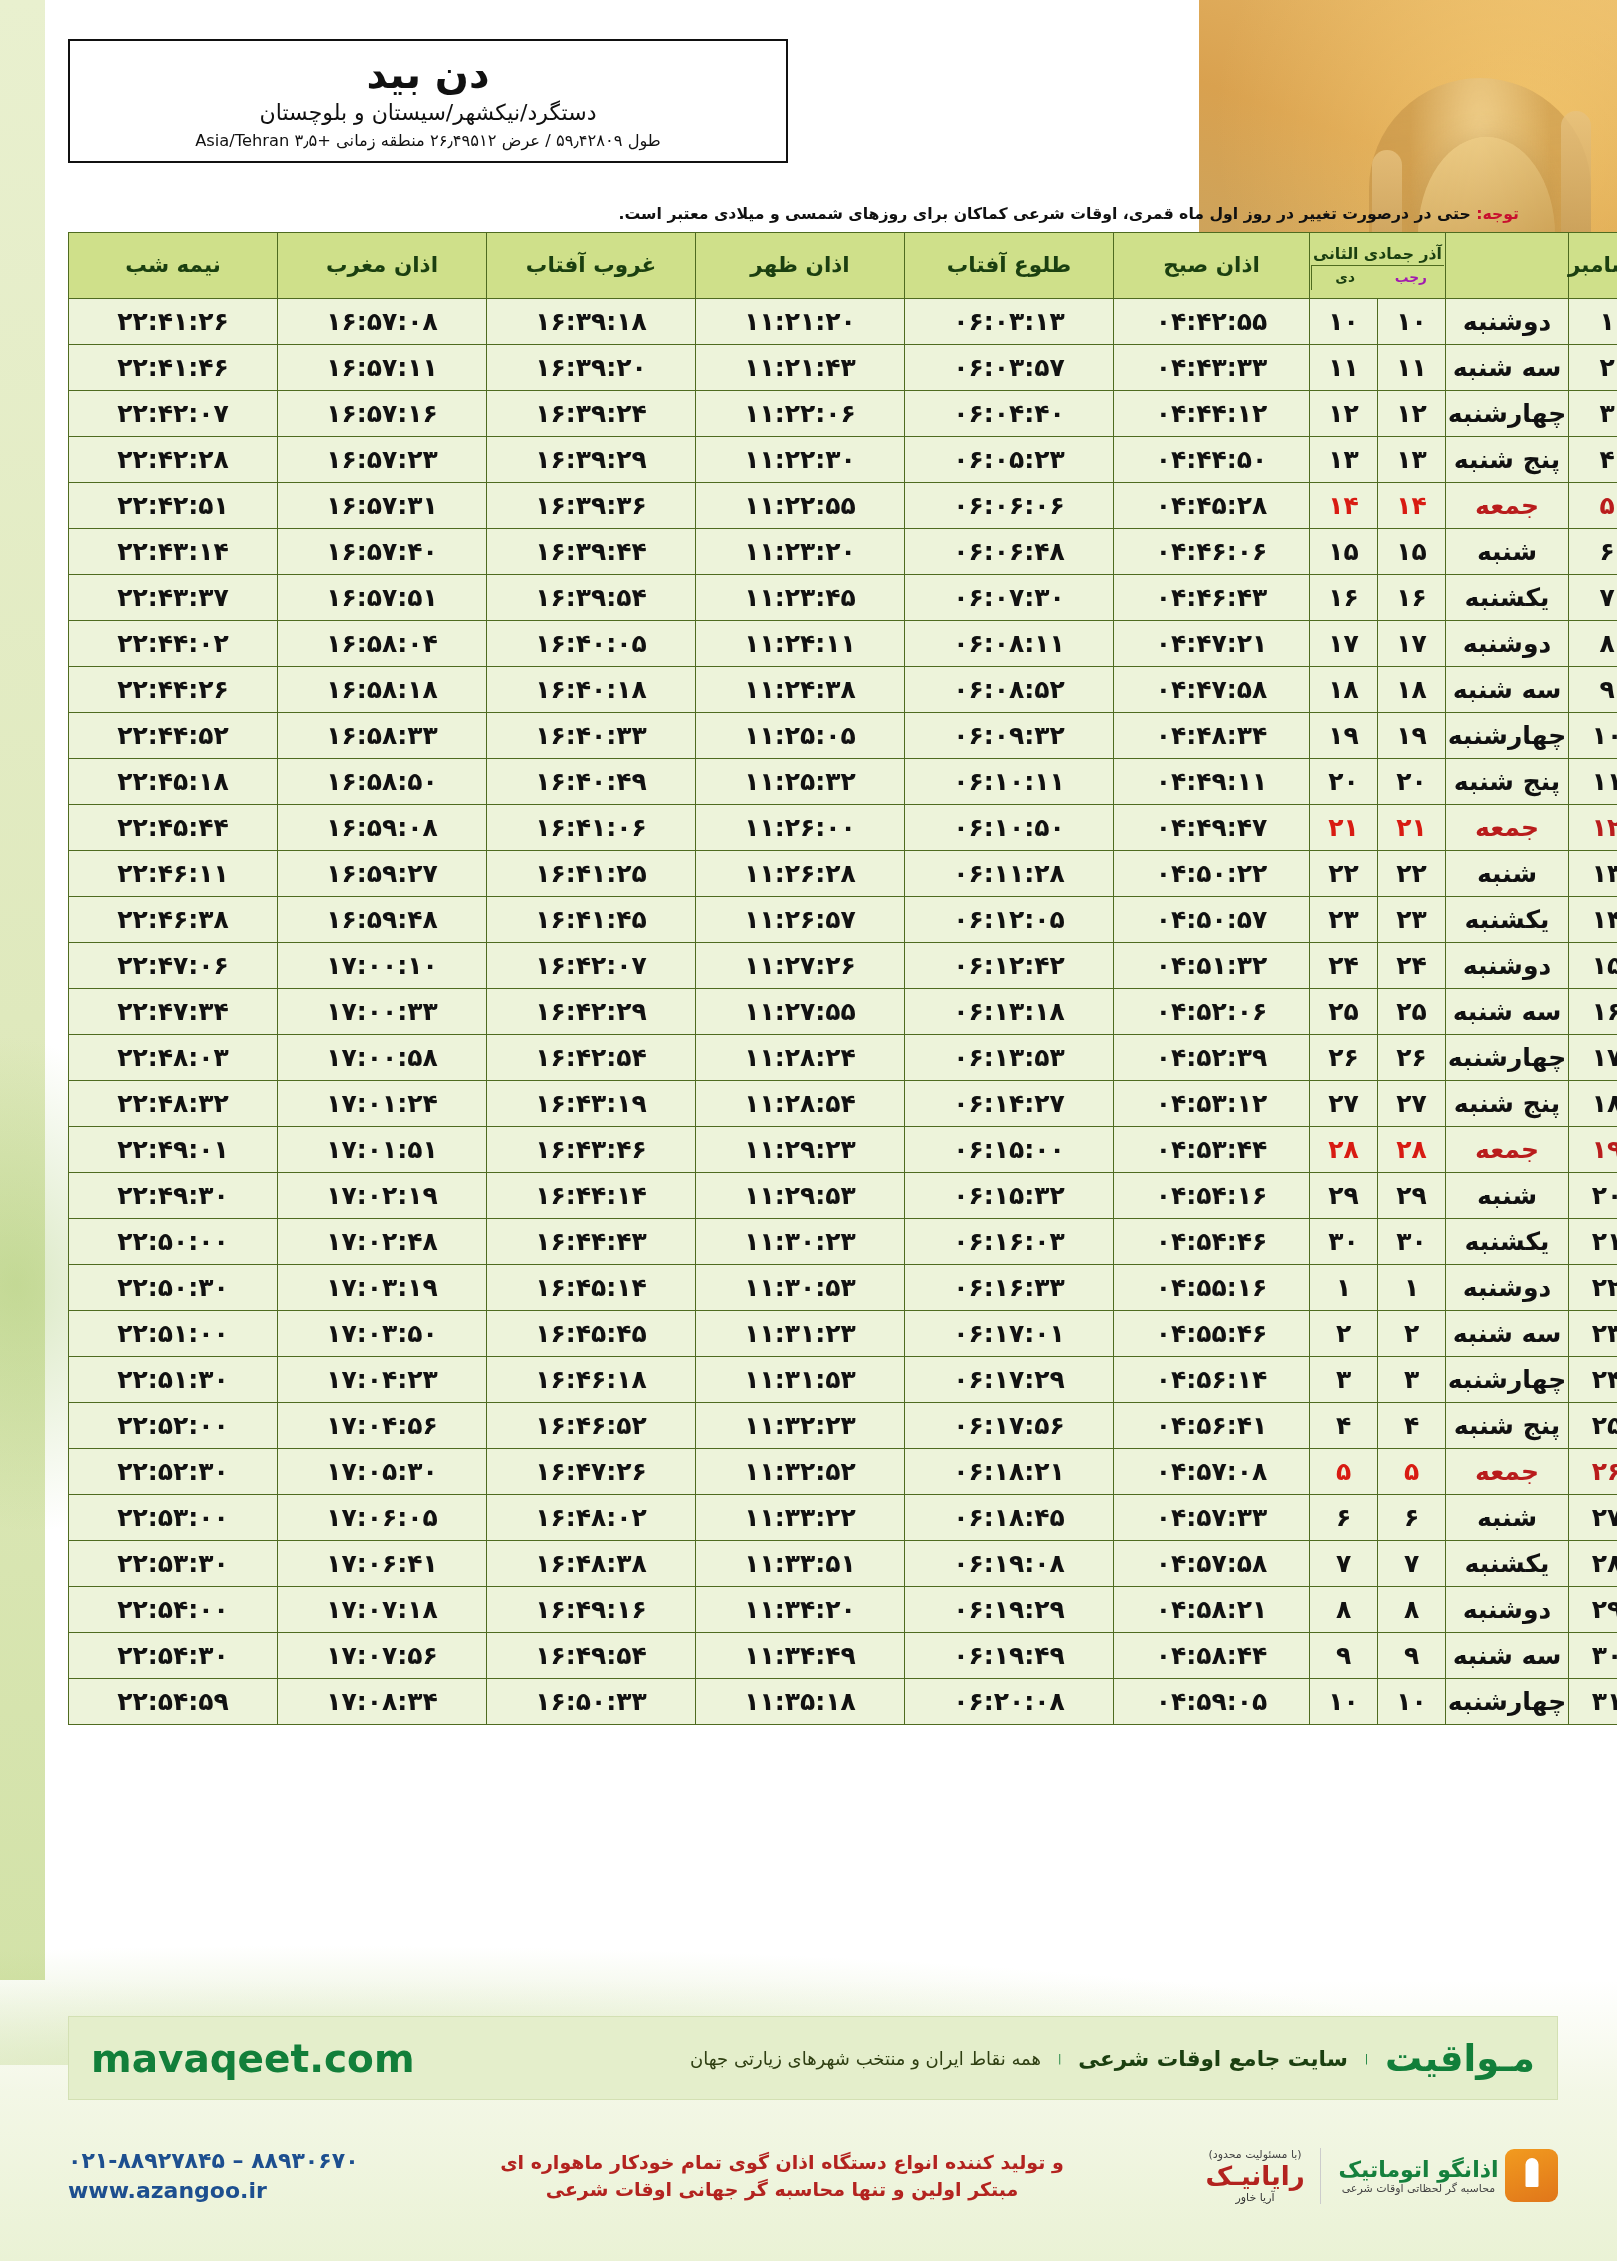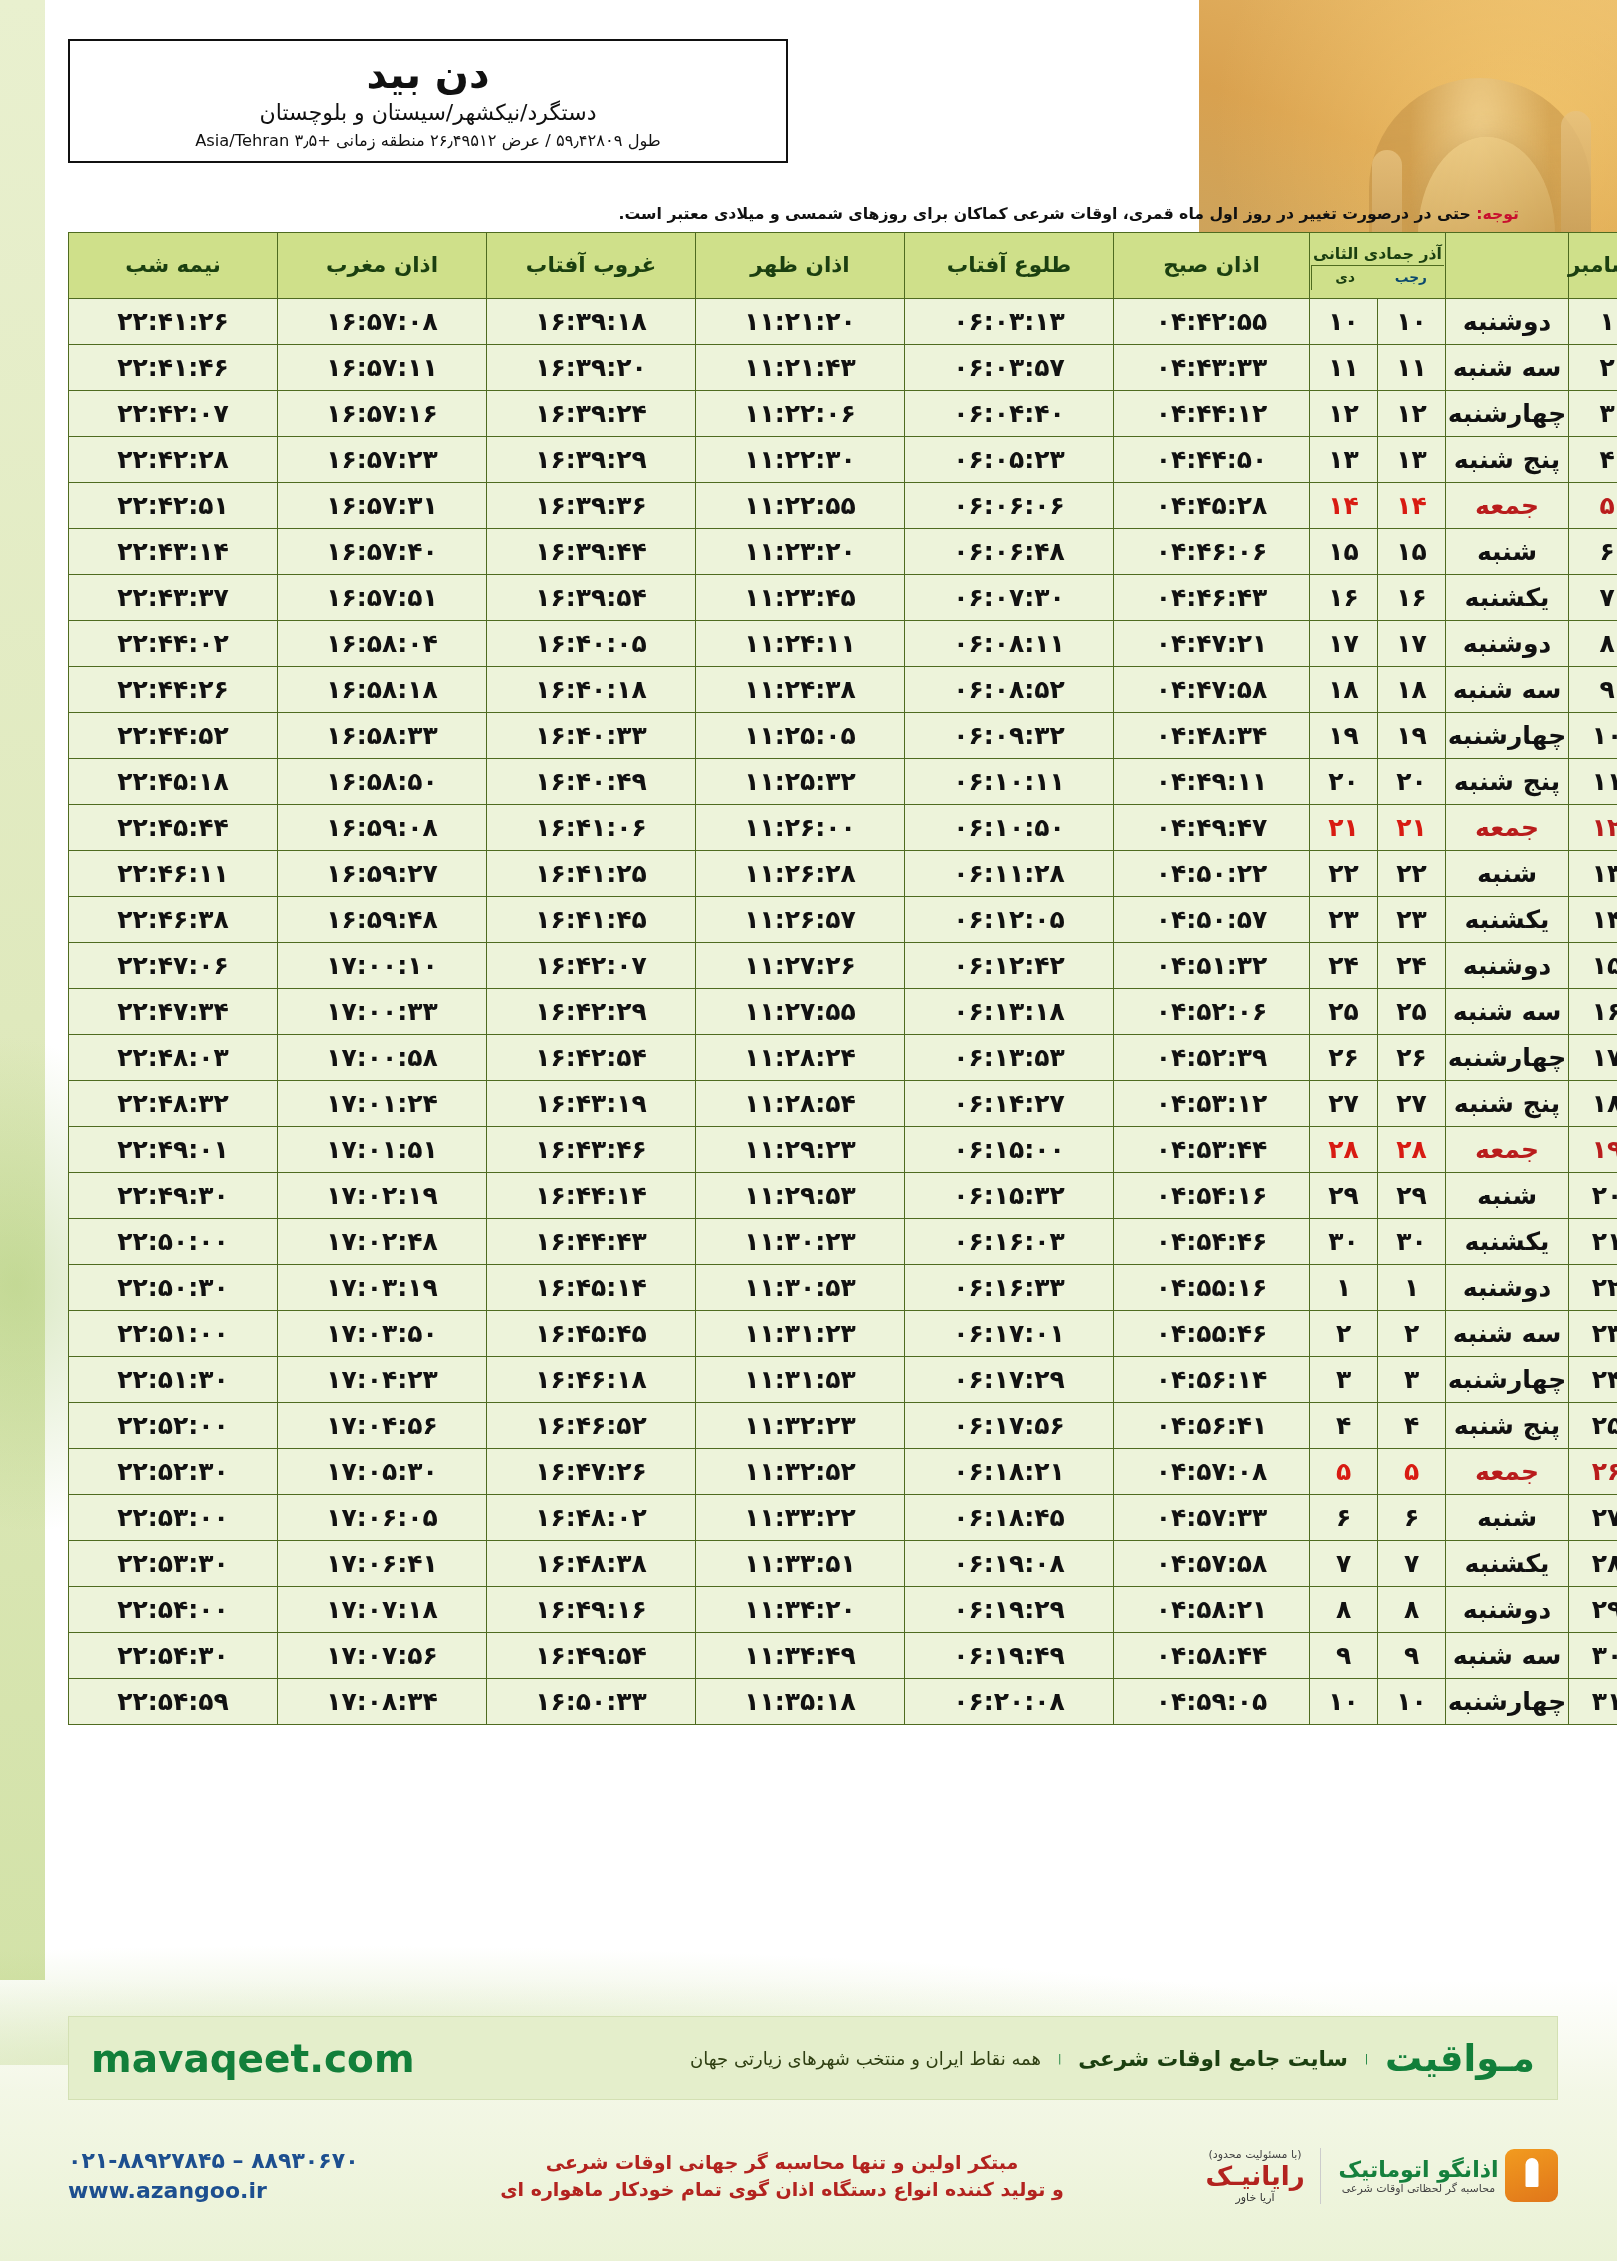--- a/index.html
+++ b/index.html
@@ -203,21 +203,21 @@
   }
   .sub-head-bottom {
     display: flex;
   }
   .sub-head-bottom span {
     flex: 1;
     font-size: 13.7px;
     padding: 3.9px 0 3.9px 0;
   }
   .sub-head-bottom span.sep { border-left: 1.3px solid #4f6b20; }
-  .sub-head-bottom span.rajab { color: #0c4a6e; }
+  .sub-head-bottom span.rajab { color: #a21caf; }
 
   table.times tbody td {
     height: 43px;
     font-size: 25px;
     color: #111111;
     background: #edf3da;
   }
   td.c-day-num { font-size: 26px; width: 78px; background:#f3f7e6;}
   td.c-weekday { font-size: 17.6px; width: 121px; background:#f3f7e6;}
   td.c-hijri-d, td.c-hijri-r { width: 69px; font-size: 21.5px; background:#f8fbef;}
@@ -796,22 +796,22 @@
         </div>
       </div>
       <div class="logo-rayaneh">
         <div class="logo-text-sub">(با مسئولیت محدود)</div>
         <div class="logo-rayaneh-main">رایانیـک</div>
         <div class="logo-rayaneh-sub">آریا خاور</div>
       </div>
     </div>
 
     <div class="fb-center">
+      <div>و تولید کننده انواع دستگاه اذان گوی تمام خودکار ماهواره ای</div>
       <div>مبتکر اولین و تنها محاسبه گر جهانی اوقات شرعی</div>
-      <div>و تولید کننده انواع دستگاه اذان گوی تمام خودکار ماهواره ای</div>
     </div>
 
     <div class="fb-contact">
       <div>۰۲۱-۸۸۹۲۷۸۴۵ – ۸۸۹۳۰۶۷۰</div>
       <div>www.azangoo.ir</div>
     </div>
   </div>
 
 </div>
 

